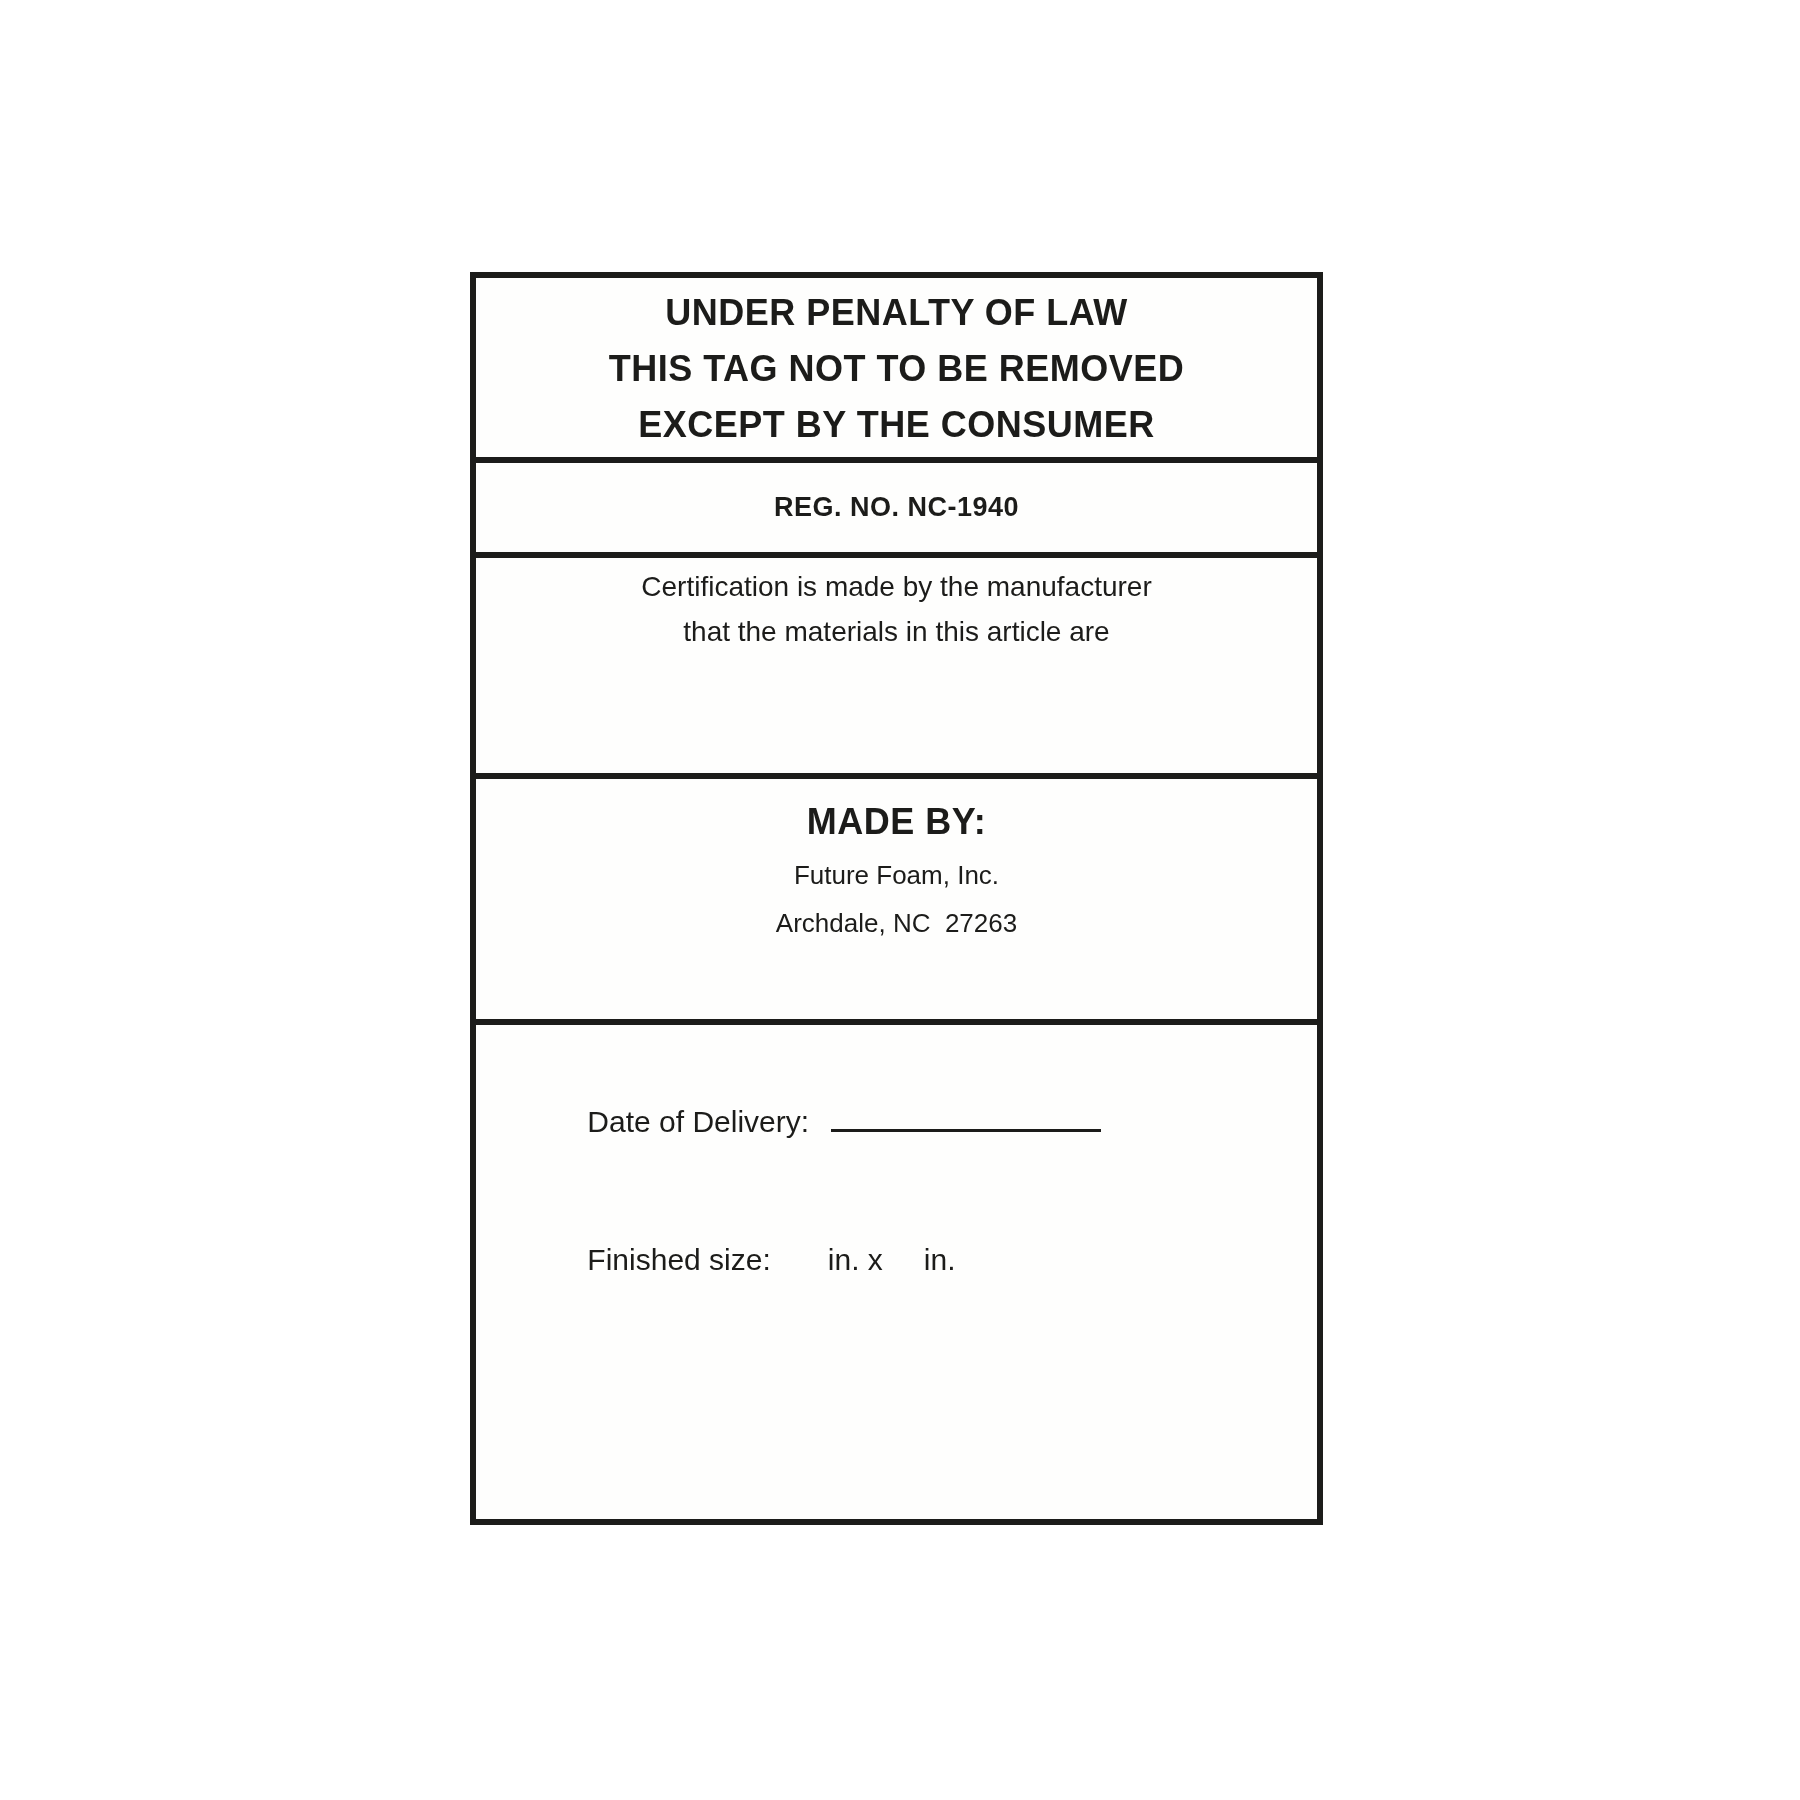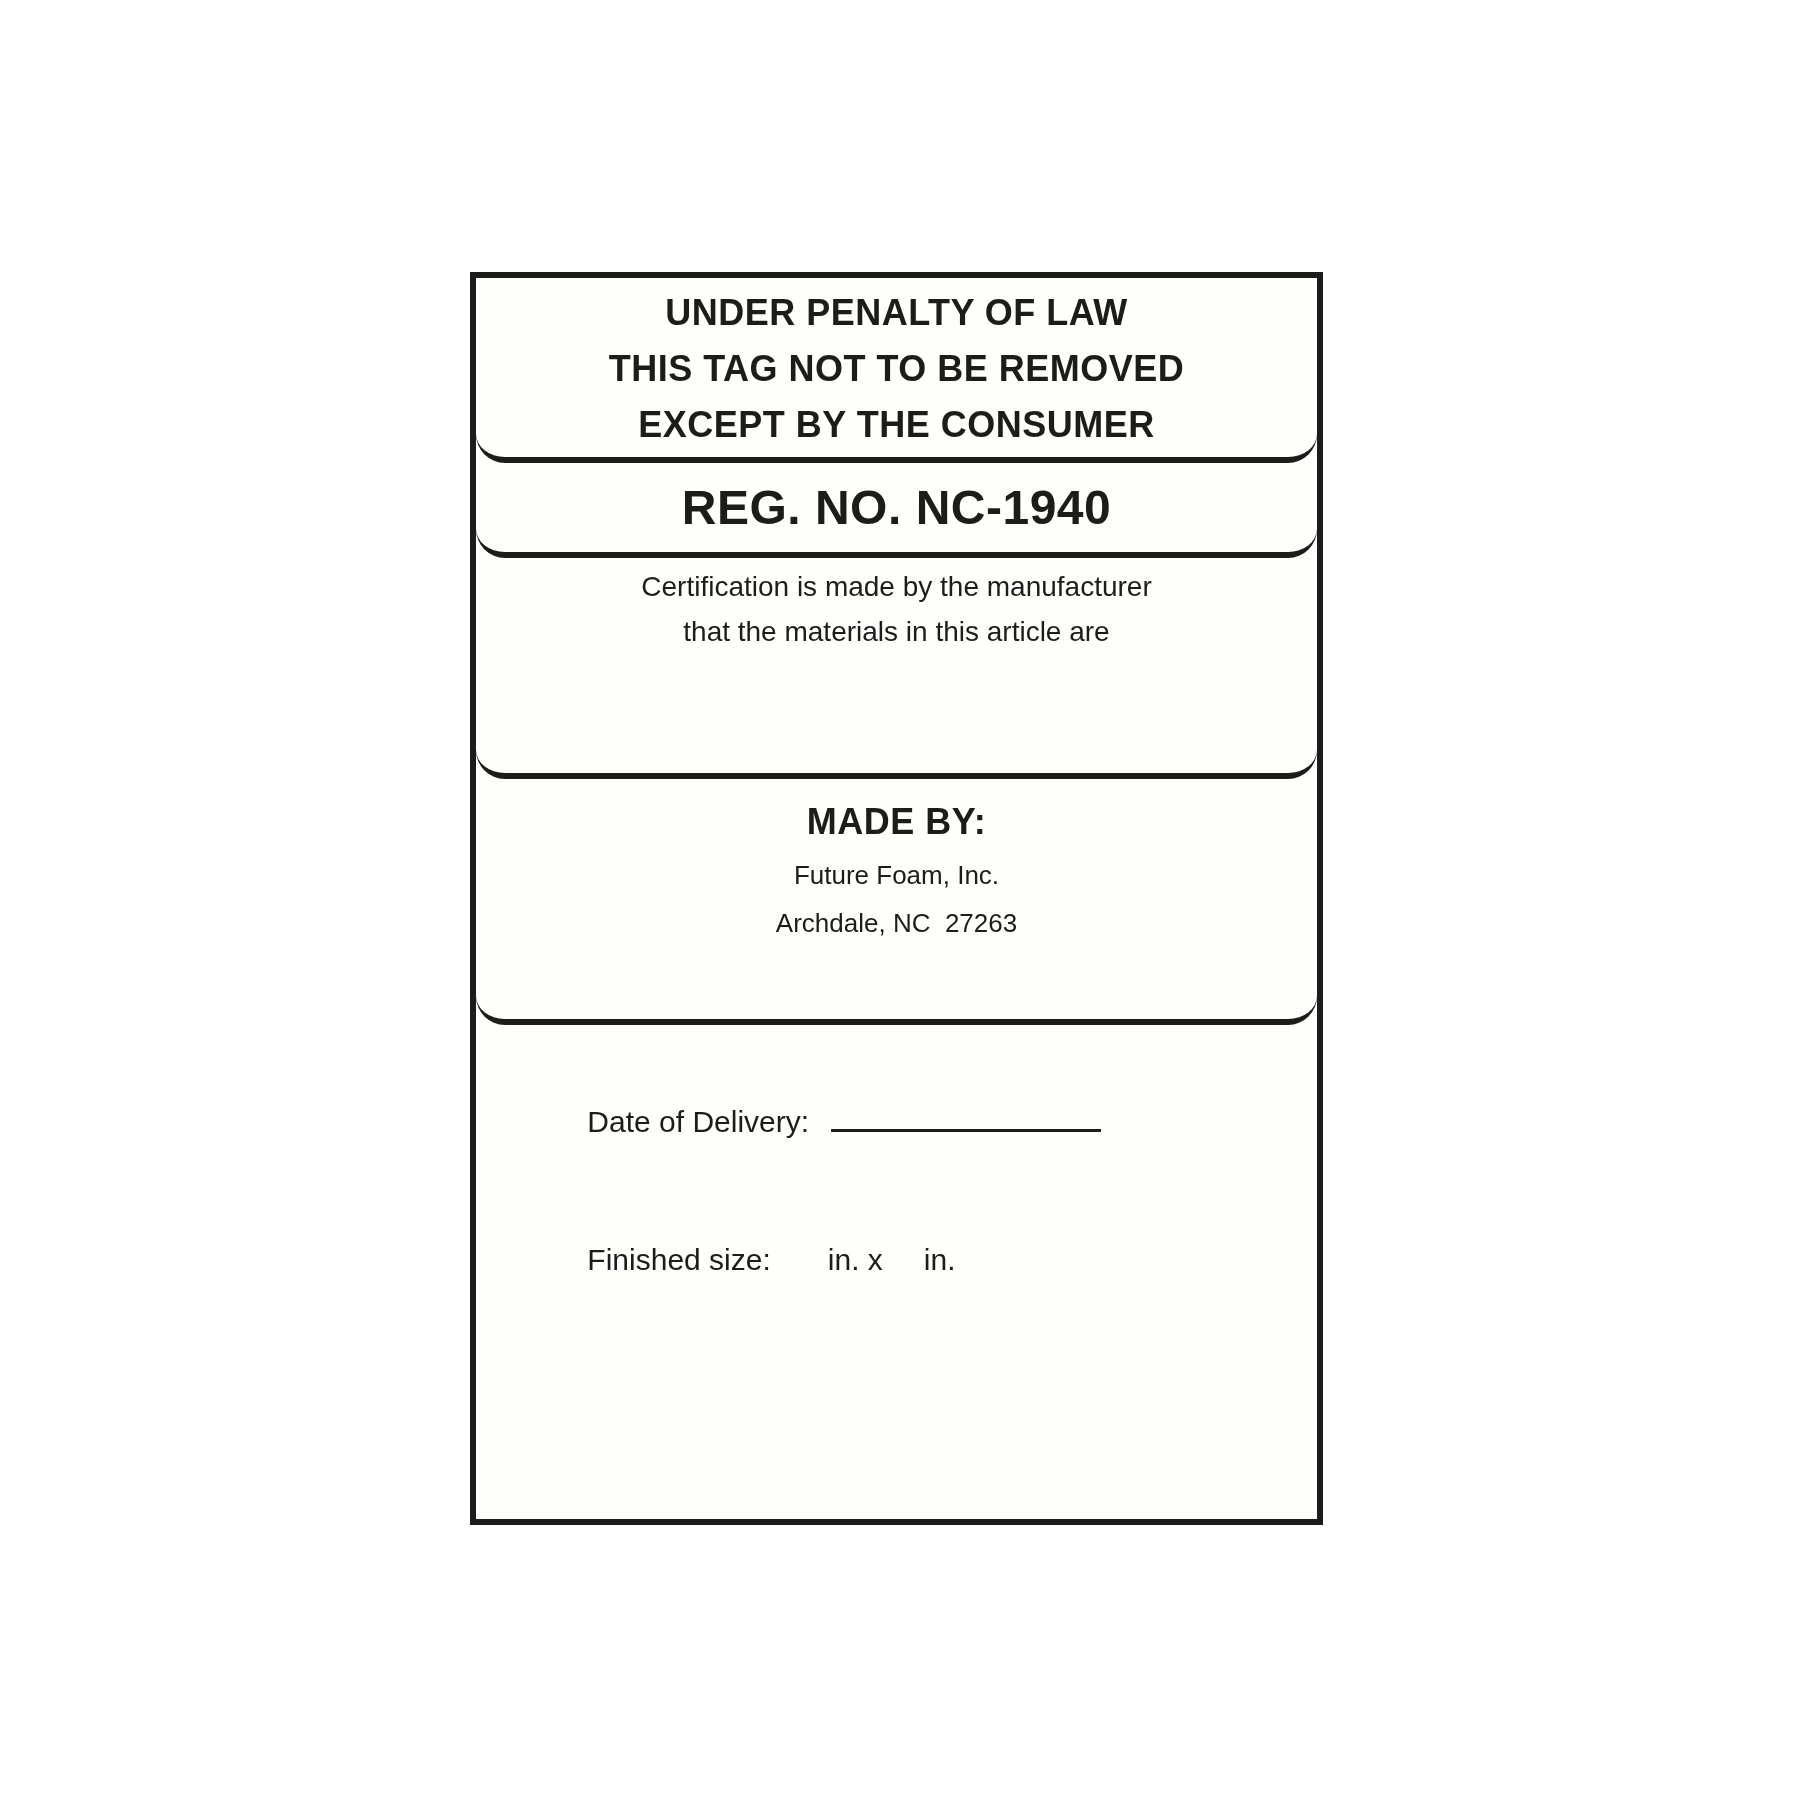--- a/index.html
+++ b/index.html
@@ -27,39 +27,38 @@
     border: 6px solid #1c1c1a;
     background: #fefefd;
     display: flex;
     flex-direction: column;
   }
   .sec {
     box-sizing: border-box;
     border-bottom: 6px solid #1c1c1a;
     text-align: center;
     overflow: hidden;
-    border-radius: 29px;
   }
   .sec-penalty   { height: 185px; padding-top: 7px; }
   .sec-material  { height: 208px; padding-top: 17px; }
   .sec-reg       { height: 95px; }
   .sec-cert      { height: 221px; padding-top: 6px; }
   .sec-made      { height: 246px; padding-top: 14px; }
   .sec-details   { height: 378px; border-bottom: none; padding-top: 22px; }
 
   .h-bold {
     font-weight: 700;
     font-size: 36px;
     line-height: 56px;
     letter-spacing: 0.5px;
     white-space: pre;
   }
   .reg-line {
     font-weight: 700;
-    font-size: 48px;
+    font-size: 27px;
     line-height: 89px;
     letter-spacing: 0.5px;
     white-space: pre;
   }
   .cert-line {
     font-size: 28px;
     line-height: 45px;
     white-space: pre;
   }
   .made-heading {

